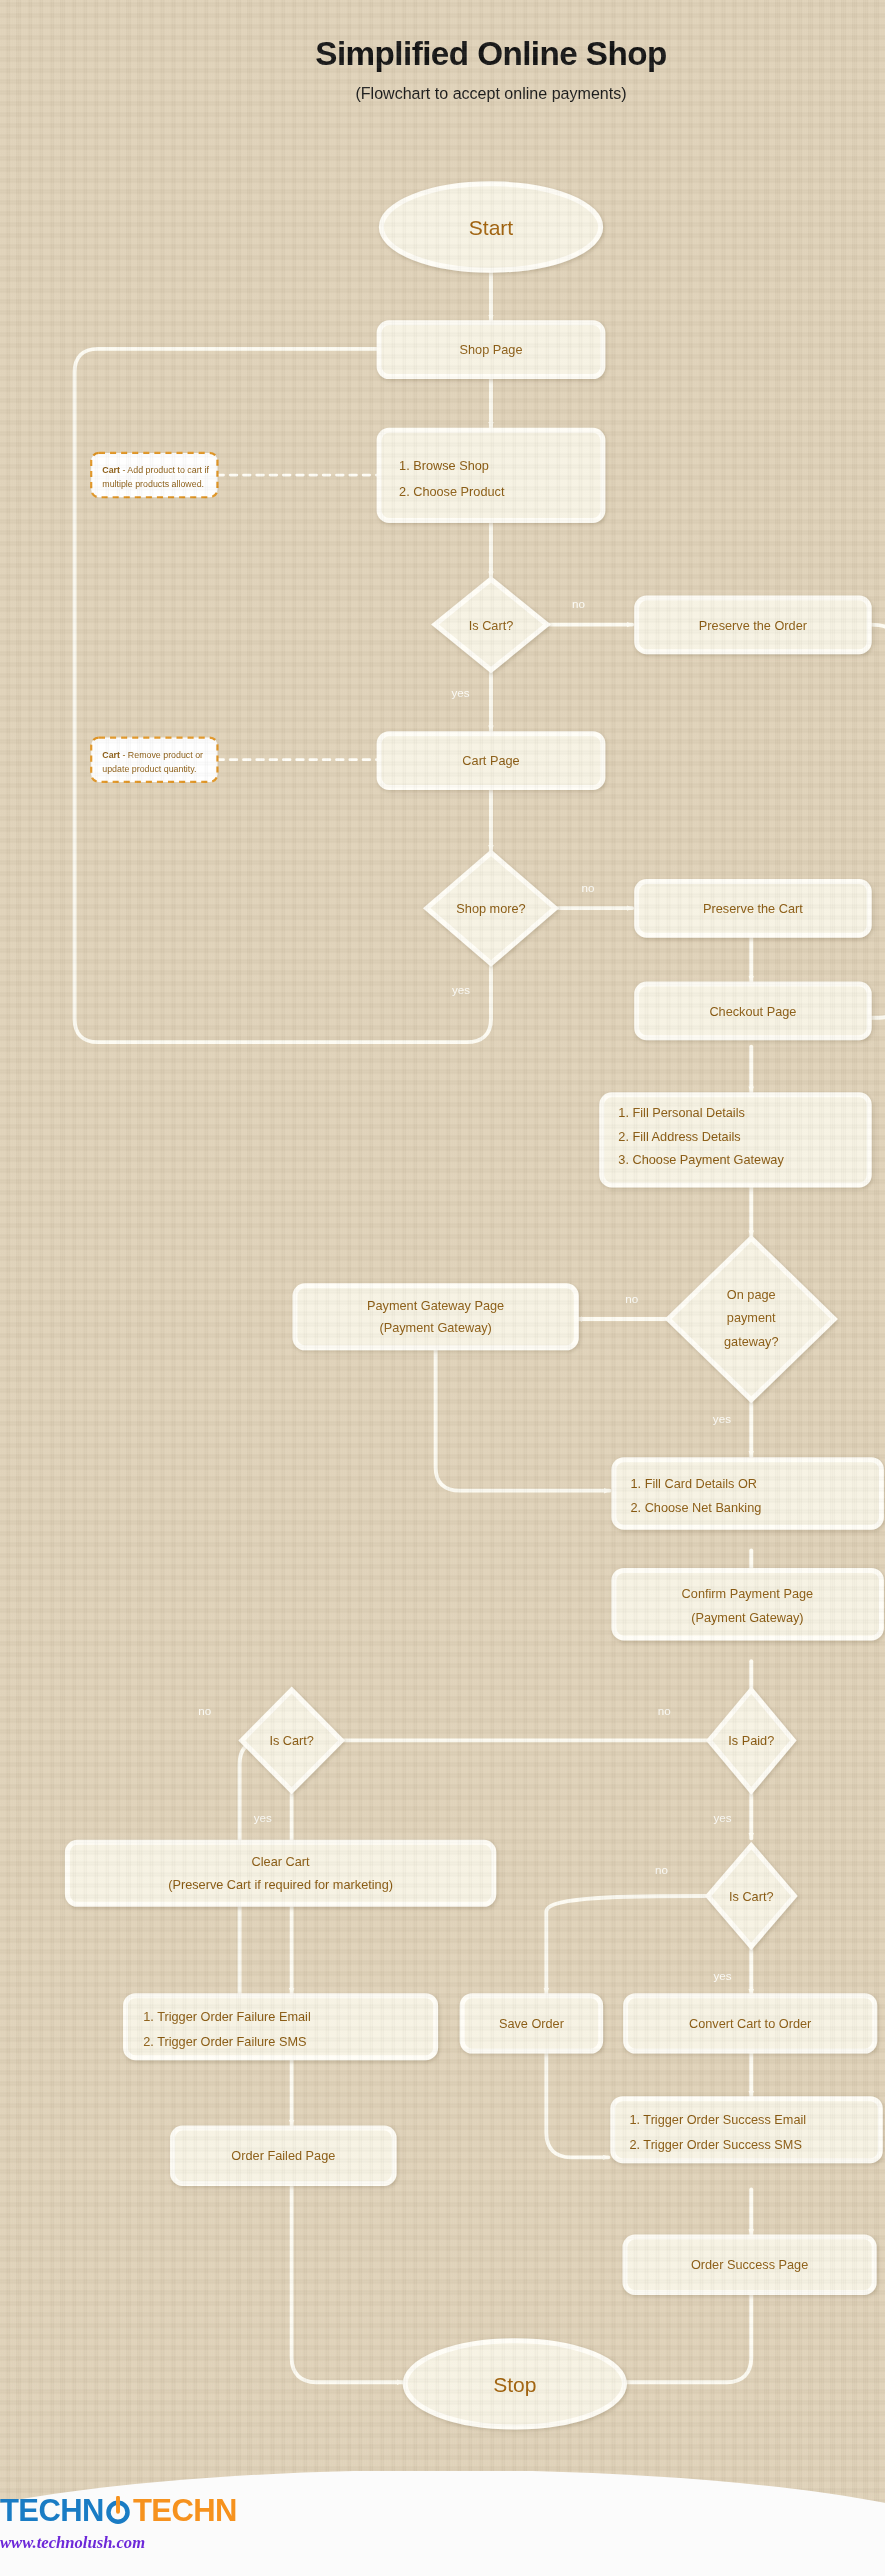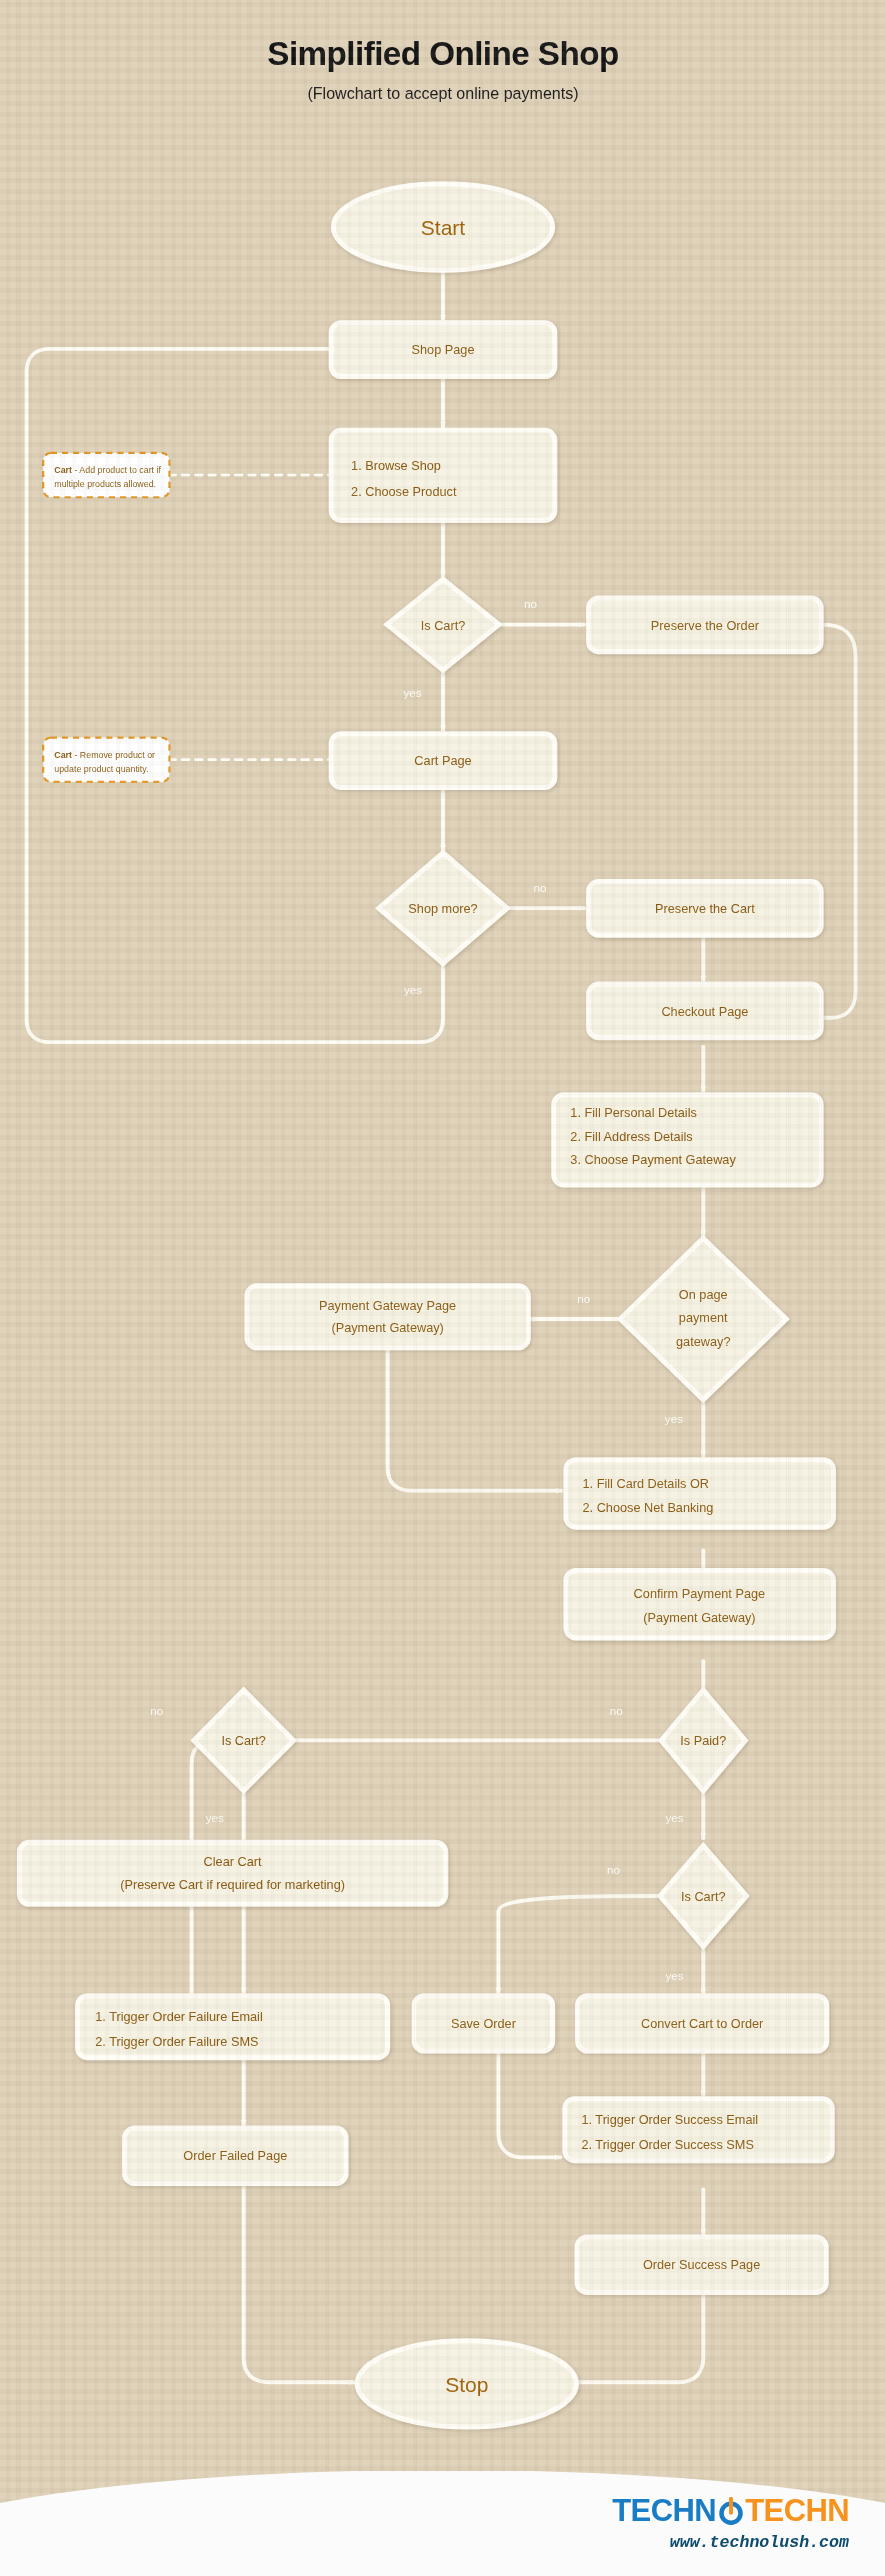--- a/index.html
+++ b/index.html
@@ -13,21 +13,21 @@
   
   #texture{
     position:absolute;inset:0;
     pointer-events:none;
     background-image:
       repeating-linear-gradient(0deg, rgba(255,255,255,.055) 0 0.6px, rgba(0,0,0,.028) 0.6px 1.1px, rgba(255,255,255,.03) 1.1px 1.7px, rgba(0,0,0,.015) 1.7px 2.2px),
       repeating-linear-gradient(90deg, rgba(255,255,255,.05) 0 0.6px, rgba(0,0,0,.03) 0.6px 1.1px, rgba(255,255,255,.022) 1.1px 1.7px, rgba(0,0,0,.012) 1.7px 2.2px);
     opacity:.85;
     z-index:5;
   }
-  #stage{position:absolute;inset:0;z-index:2;}
+  #stage{position:absolute;inset:0;z-index:2;padding-left:48px;}
   svg{display:block;}
 
   .hdr-title{
     font-weight:bold;
     font-size:60px;
     fill:#121212;
     letter-spacing:-1px;
   }
   .hdr-sub{
     font-size:29px;
@@ -48,37 +48,37 @@
   .note-text{
     fill:#8a5a10;
     font-size:16px;
   }
   .footer-band{
     position:absolute;left:0;bottom:0;width:886px;height:105px;
     z-index:6;
   }
   .logo-wrap{
     position:absolute;left:0;bottom:0;width:849px;height:105px;
-    display:flex;flex-direction:column;align-items:flex-end;justify-content:center;
+    display:flex;flex-direction:column;align-items:flex-start;justify-content:center;
     z-index:7;
   }
   .logo-line{
     display:flex;align-items:center;justify-content:center;
     font-weight:bold;font-size:31px;letter-spacing:-0.6px;line-height:1;
     font-family:"Liberation Sans", sans-serif;
   }
   .logo-blue{color:#1a7cc4;}
   .logo-orange{color:#f6921e;}
   .power-o{
     display:inline-block;width:28px;height:28px;position:relative;margin:0 0.6px;
     vertical-align:middle;
   }
   .logo-url{
-    margin-top:7px;font-style:italic;font-size:16.6px;color:#0c4a6e;
-    font-family:Liberation Mono, monospace;font-weight:bold;
+    margin-top:7px;font-style:italic;font-size:16.6px;color:#6d28d9;
+    font-family:Liberation Serif, serif;font-weight:bold;
   }
 </style>
 </head>
 <body>
 
 <div id="stage">
 <svg width="886" height="2576" viewBox="0 0 1600 4652" xmlns="http://www.w3.org/2000/svg">
   <defs>
     <marker id="arw" markerWidth="14" markerHeight="14" refX="10" refY="6" orient="auto" markerUnits="userSpaceOnUse">
       <path d="M0,1 L12,6 L0,11 Z" fill="#fdfbf2"></path>

